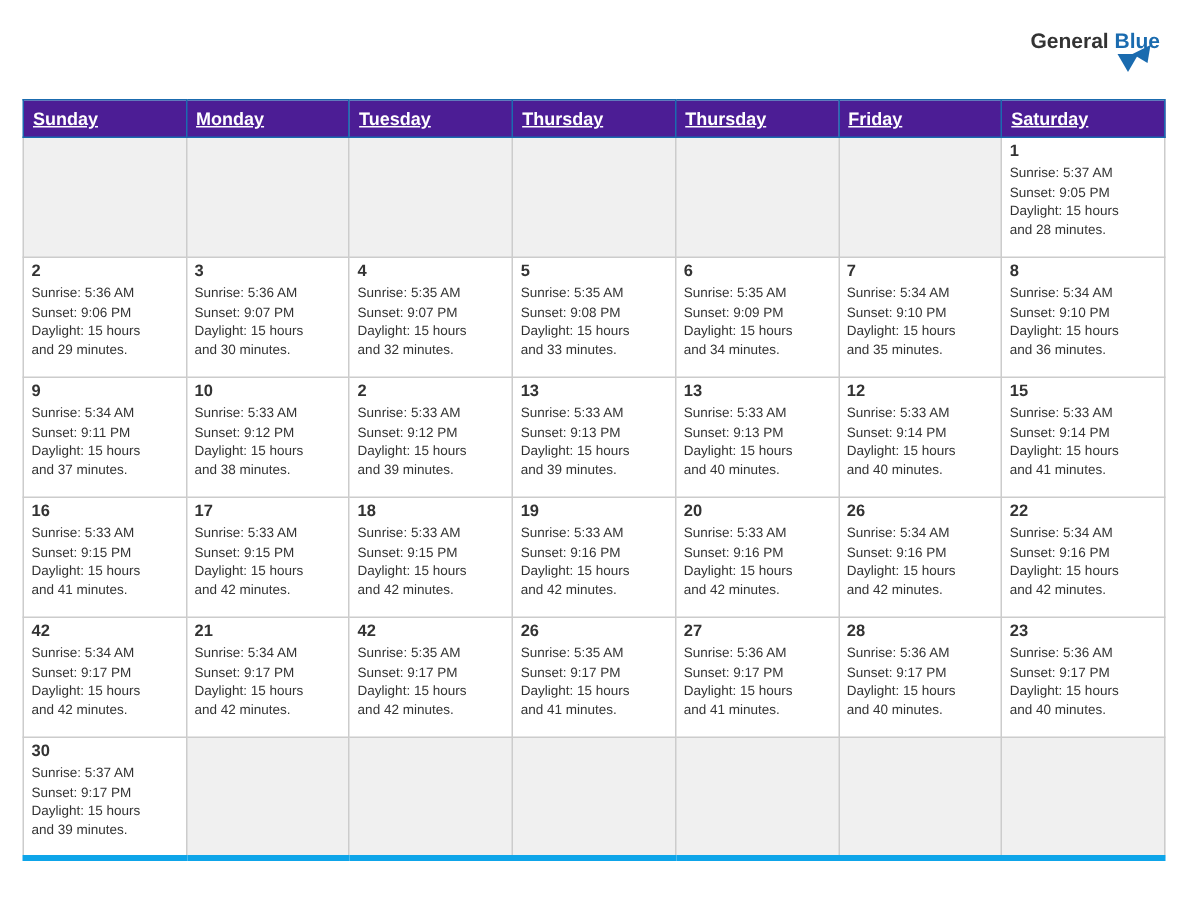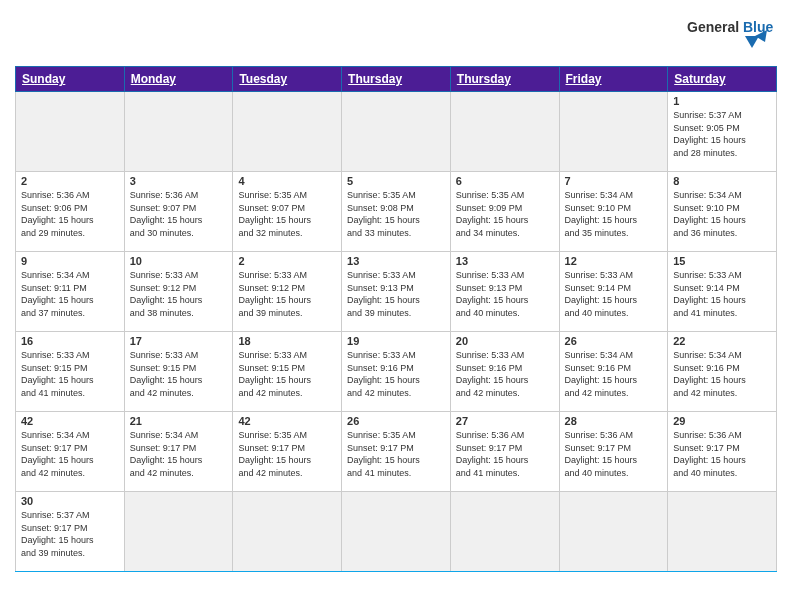--- a/index.html
+++ b/index.html
@@ -66,21 +66,21 @@
       font-weight: bold;
       display: block;
       margin-bottom: 2px;
     }
     .day-info {
       font-size: 9px;
       line-height: 1.4;
       color: #333;
     }
     .last-row td {
-      border-bottom: 1px solid #0ea5e9;
+      border-bottom: 4px solid #0ea5e9;
       margin-top: 44px;
     }
   </style>
 </head>
 <body>
 
 <div class="header-area">
   <div class="logo">
     <svg width="90" height="50" viewBox="0 0 90 50">
 
@@ -231,21 +231,21 @@
         </td>
         <td>
           <span class="day-number">27</span>
           <div class="day-info">Sunrise: 5:36 AM<br>Sunset: 9:17 PM<br>Daylight: 15 hours<br>and 41 minutes.</div>
         </td>
         <td>
           <span class="day-number">28</span>
           <div class="day-info">Sunrise: 5:36 AM<br>Sunset: 9:17 PM<br>Daylight: 15 hours<br>and 40 minutes.</div>
         </td>
         <td>
-          <span class="day-number">29</span>
+          <span class="day-number">23</span>
           <div class="day-info">Sunrise: 5:36 AM<br>Sunset: 9:17 PM<br>Daylight: 15 hours<br>and 40 minutes.</div>
         </td>
       </tr>
       <tr class="last-row">
         <td>
           <span class="day-number">30</span>
           <div class="day-info">Sunrise: 5:37 AM<br>Sunset: 9:17 PM<br>Daylight: 15 hours<br>and 39 minutes.</div>
         </td>
         <td class="empty"></td>
         <td class="empty"></td>

